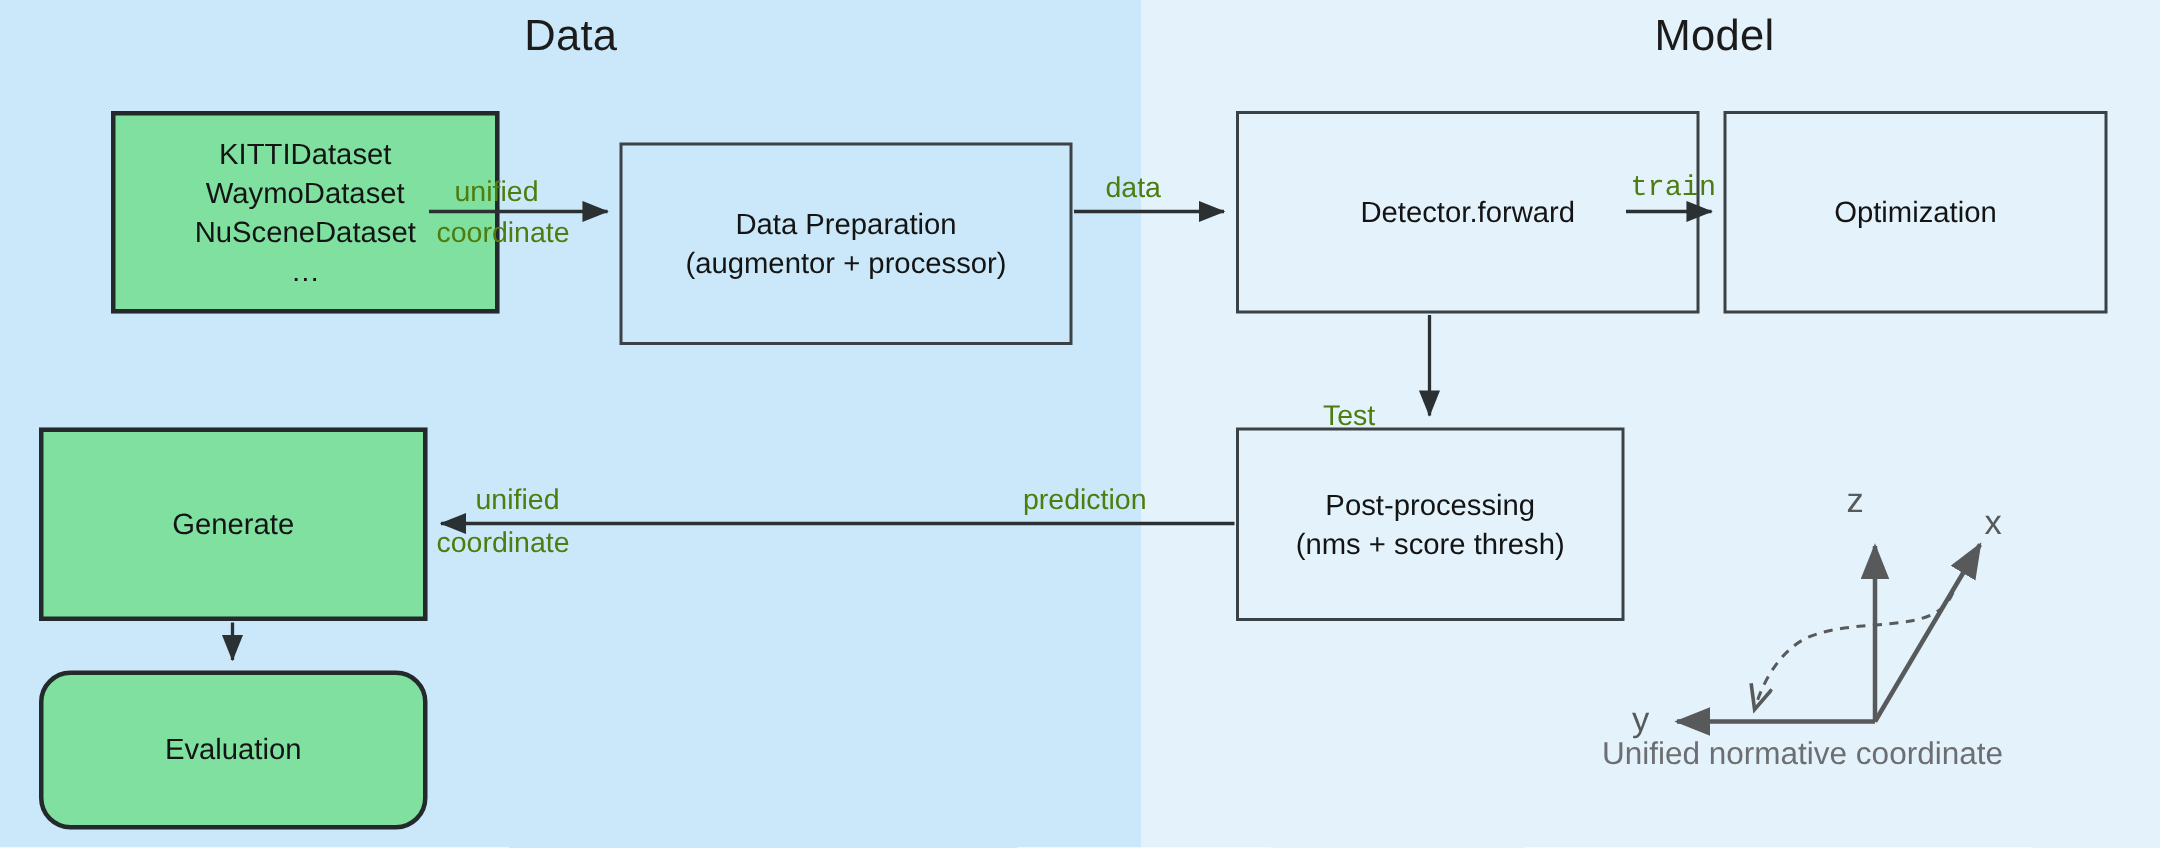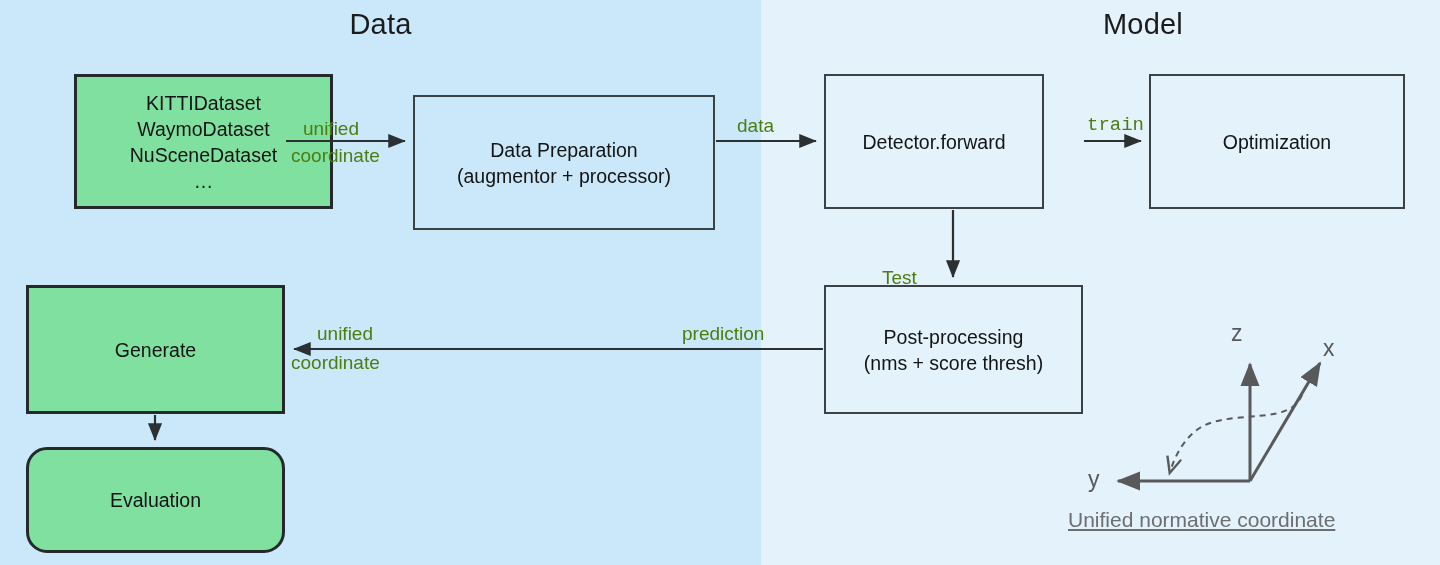--- a/index.html
+++ b/index.html
@@ -114,21 +114,21 @@
     <span class="ln">WaymoDataset</span>
     <span class="ln">NuSceneDataset</span>
     <span class="ln">…</span>
   </div>
 
   <div class="node plain-left" style="left:413px; top:74px; width:302px; height:135px;margin-top:21px;">
     <span class="ln">Data Preparation</span>
     <span class="ln">(augmentor + processor)</span>
   </div>
 
-  <div class="node plain-right" style="left:824px; top:74px; width:220px; height:135px;">
+  <div class="node plain-right" style="left:824px; top:74px; width:309px; height:135px;">
     <span class="ln">Detector.forward</span>
   </div>
 
   <div class="node plain-right" style="left:1149px; top:74px; width:256px; height:135px;justify-content:center;">
     <span class="ln">Optimization</span>
   </div>
 
   <div class="node plain-right" style="left:824px; top:285px; width:259px; height:129px;">
     <span class="ln">Post-processing</span>
     <span class="ln">(nms + score thresh)</span>
@@ -202,15 +202,15 @@
 
   <div class="edge-label" style="left:682px; top:323px;">prediction</div>
 
   <div class="edge-label" style="left:317px; top:323px;">unified</div>
   <div class="edge-label" style="left:291px; top:352px;">coordinate</div>
 
   <div class="axis-label" style="left:1231px; top:320px;">z</div>
   <div class="axis-label" style="left:1323px; top:335px;">x</div>
   <div class="axis-label" style="left:1088px; top:466px;">y</div>
 
-  <div class="caption" style="left:1068px; top:508px;text-decoration:underline;">Unified normative coordinate</div>
+  <div class="caption" style="left:1068px; top:491px;">Unified normative coordinate</div>
 
 </div>
 
 </body></html>

